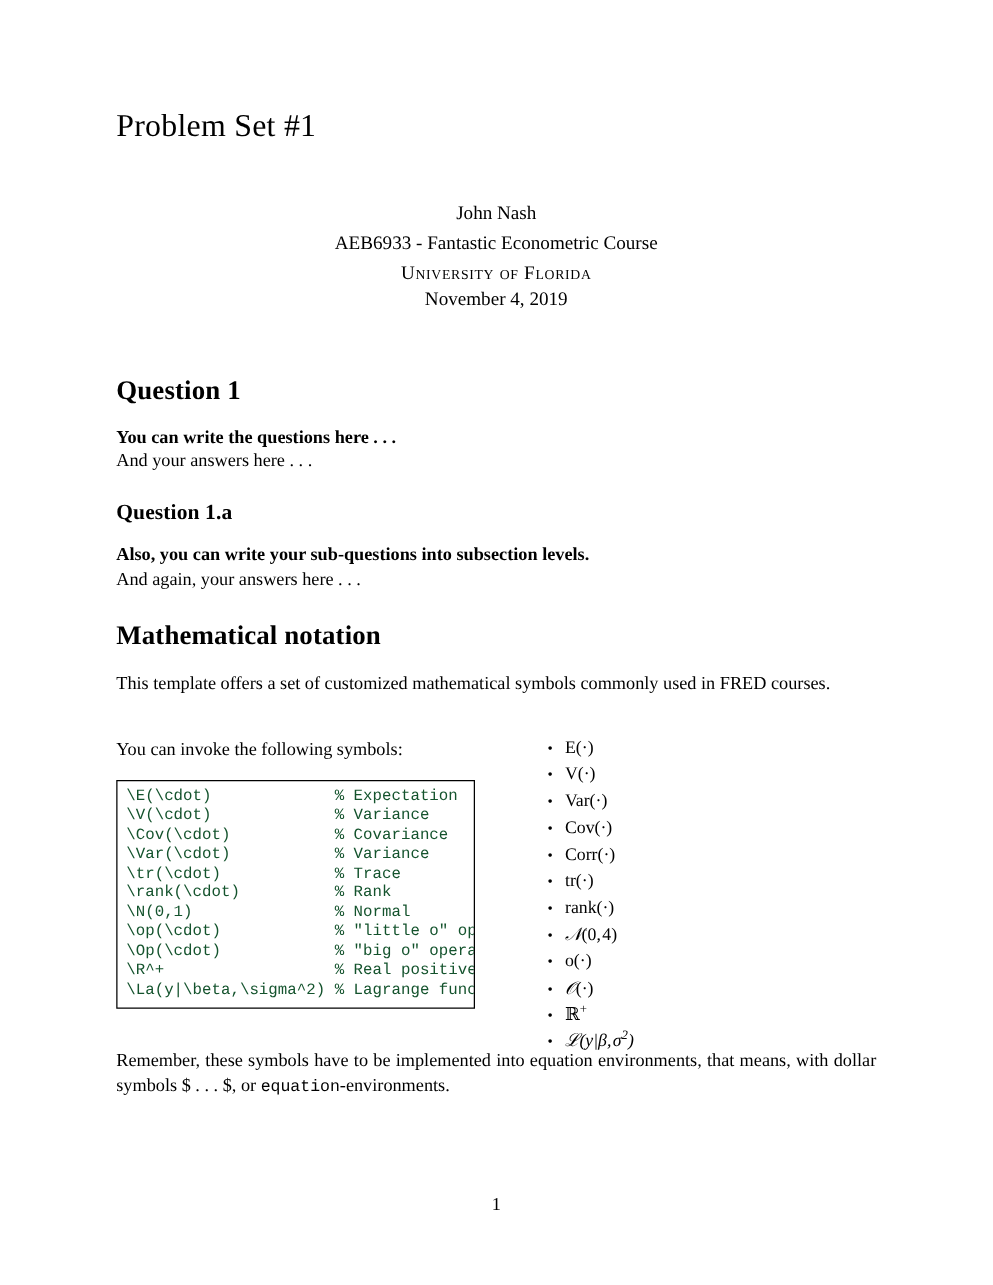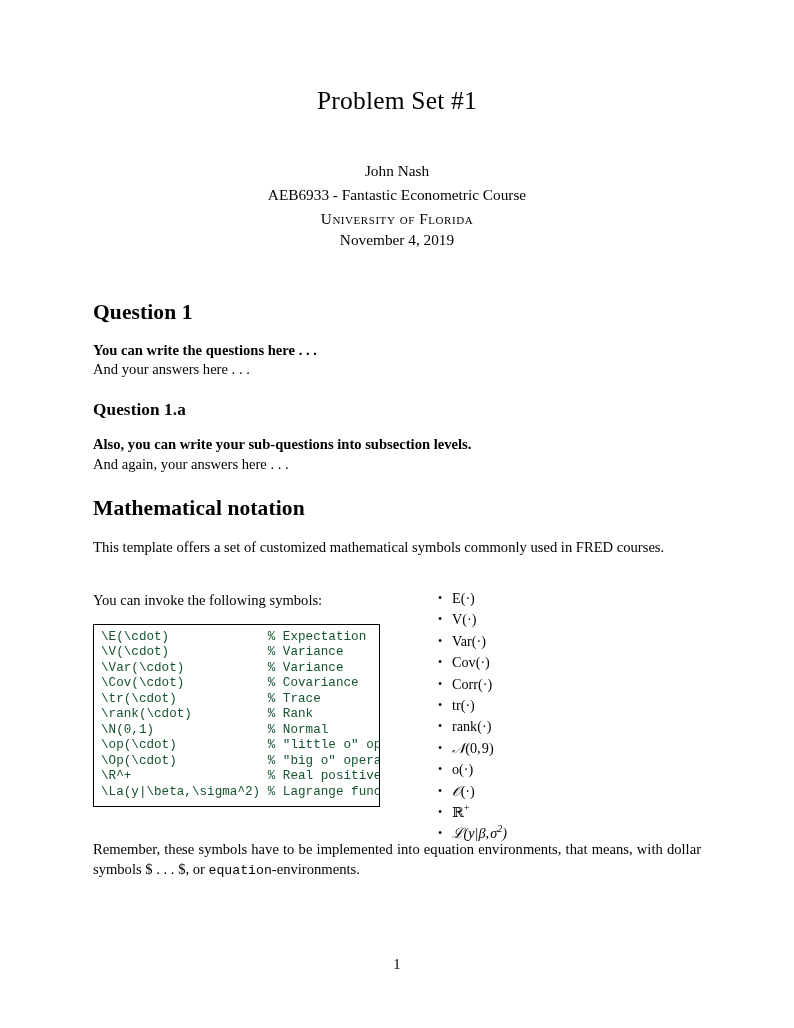--- a/index.html
+++ b/index.html
@@ -28,21 +28,20 @@
   
   .content {
     position: absolute;
     left: 93px;
     top: 0;
     width: 608px;
   }
 
   
   .doc-title {
-    text-align: center;
     font-size: 25.5px;
     font-weight: normal;
     letter-spacing: 0.2px;
     margin: 0;
     padding-top: 86px;
     line-height: 1.15;
   }
 
   .author-block {
     text-align: center;
@@ -230,42 +229,42 @@
   </div>
 
   <div class="abs" id="invoke-line">
     <p class="body flush">You can invoke the following symbols:</p>
   </div>
 
   <div class="abs" id="code-box">
     <div class="code-box">
       <div class="code-line">\E(\cdot)             % Expectation</div>
       <div class="code-line">\V(\cdot)             % Variance</div>
+      <div class="code-line">\Cov(\cdot)           % Covariance</div>
       <div class="code-line">\Var(\cdot)           % Variance</div>
-      <div class="code-line">\Cov(\cdot)           % Covariance</div>
       <div class="code-line">\tr(\cdot)            % Trace</div>
       <div class="code-line">\rank(\cdot)          % Rank</div>
       <div class="code-line">\N(0,1)               % Normal</div>
       <div class="code-line">\op(\cdot)            % "little o" ope</div>
       <div class="code-line">\Op(\cdot)            % "big o" operator</div>
       <div class="code-line">\R^+                  % Real positive num</div>
       <div class="code-line">\La(y|\beta,\sigma^2) % Lagrange function</div>
     </div>
   </div>
 
   <div class="abs" id="symbol-list">
     <ul class="symbols">
       <li><span class="mathup">E(·)</span></li>
       <li><span class="mathup">V(·)</span></li>
       <li><span class="mathup">Var(·)</span></li>
       <li><span class="mathup">Cov(·)</span></li>
       <li><span class="mathup">Corr(·)</span></li>
       <li><span class="mathup">tr(·)</span></li>
       <li><span class="mathup">rank(·)</span></li>
-      <li><span class="cal">𝒩</span><span class="mathup">(0, 9)</span></li>
+      <li><span class="cal">𝒩</span><span class="mathup">(0, 4)</span></li>
       <li><span class="mathup">o(·)</span></li>
       <li><span class="cal">𝒪</span><span class="mathup">(·)</span></li>
       <li><span class="bb">ℝ</span><sup class="exp">+</sup></li>
       <li><span class="cal">ℒ</span><span class="mathit">(y|β, σ</span><sup class="exp mathit">2</sup><span class="mathit">)</span></li>
     </ul>
   </div>
 
   <div class="abs" id="closing-para">
     <p class="body"><span>Remember, these symbols have to be implemented into equation environments, that means, with dollar symbols $ . . . $, or </span><span class="tt">equation</span><span>-environments.</span></p>
   </div>

